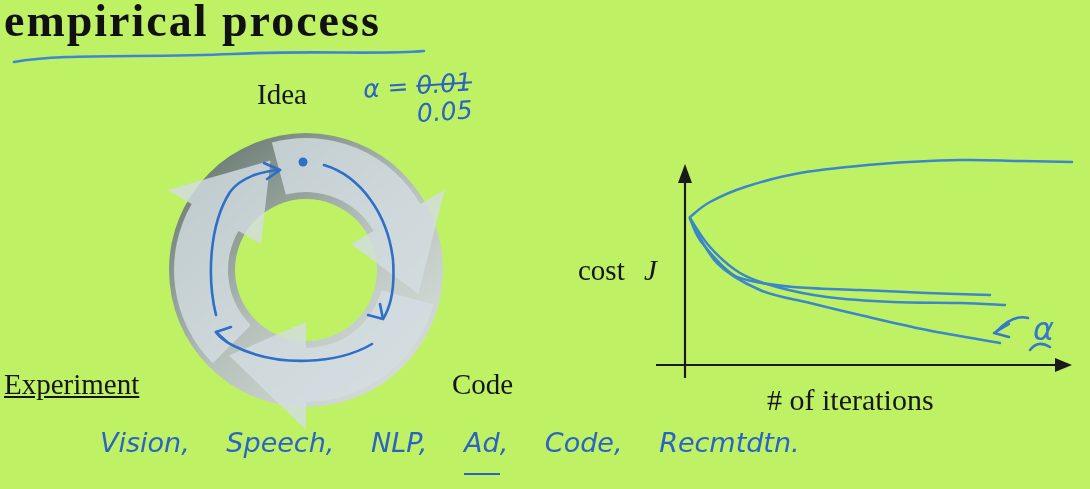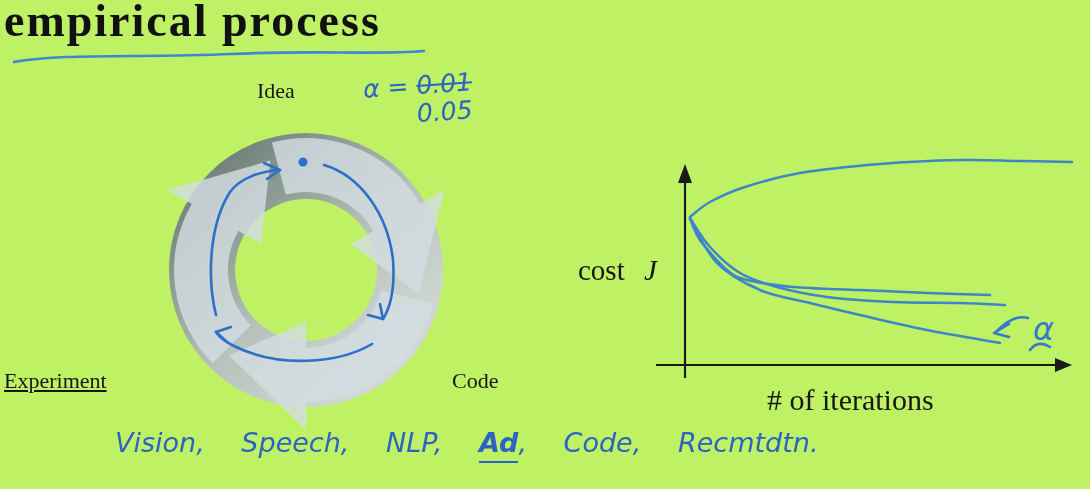--- a/index.html
+++ b/index.html
@@ -17,21 +17,21 @@
 
   .title {
     left: 4px; top: -6px;
     font-size: 46px;
     font-weight: bold;
     letter-spacing: 2px;
     color: #111111;
   }
   .title-underline { left: 2px; top: 44px; }
 
-  .cycle-label { font-size: 22px; color: #161616; }
+  .cycle-label { font-size: 29px; color: #161616; }
   .label-idea { left: 257px; top: 78px; }
   .label-experiment { left: 4px; top: 368px; text-decoration: underline; }
   .label-code { left: 452px; top: 368px; text-align: right; }
 
   .hand {
     font-family: "DejaVu Sans", sans-serif;
     font-style: italic;
     color: #2d63c2;
   }
   .alpha-note {
@@ -45,22 +45,22 @@
     text-decoration-thickness: 2px;
   }
   .alpha-note .revised { margin-left: 52px; }
 
   .apps {
     left: 100px; top: 427px;
     font-size: 27px;
     white-space: nowrap;
   }
   .apps .w { margin-left: 27px; }
-  .apps .w:first-child { margin-left: 15px; }
-  .apps .underlined { border-bottom: 2.5px solid #2d63c2; padding-bottom: 3px; font-weight: bold; }
+  .apps .w:first-child { margin-left: 0; }
+  .apps .underlined { border-bottom: 2.5px solid #2d63c2; padding-bottom: 15px; }
   .apps .sep { margin-right: 1px; }
 
   .ring-svg { left: 136px; top: 110px; }
   .chart-svg { left: 560px; top: 140px; }
 
   .chart-text {
     font-family: "Liberation Serif", serif;
     fill: #161616;
   }
 </style>

